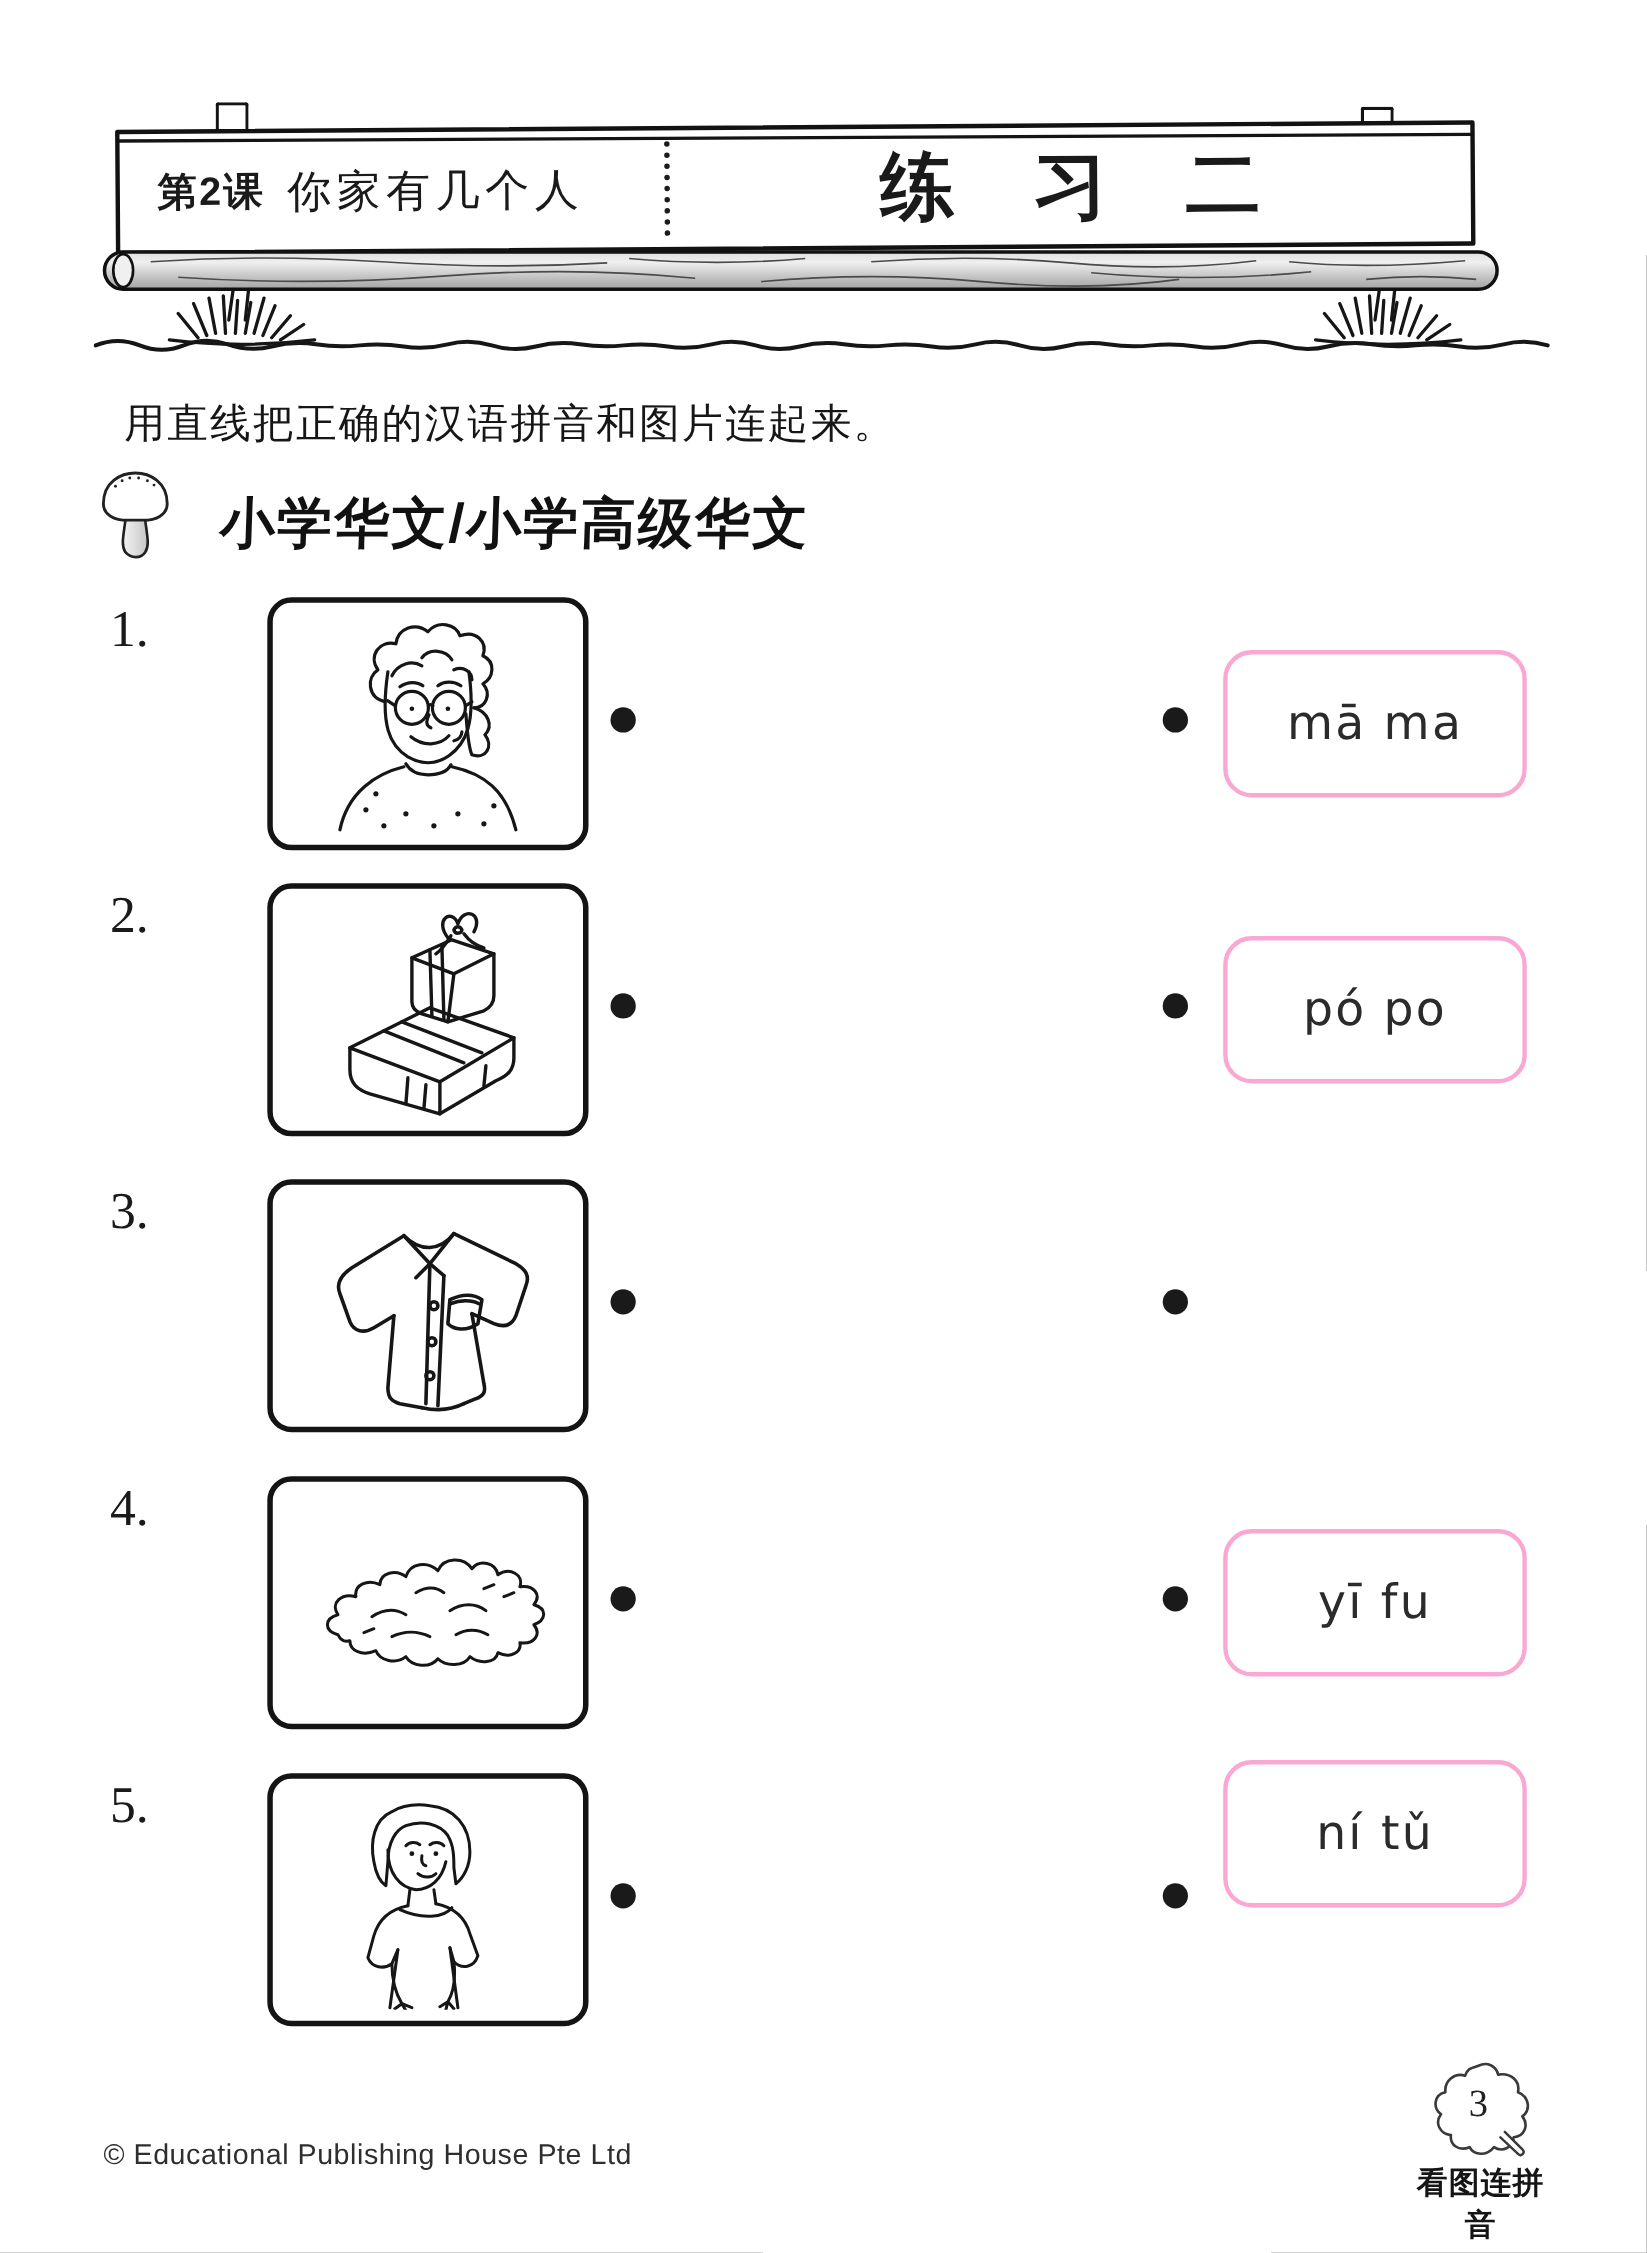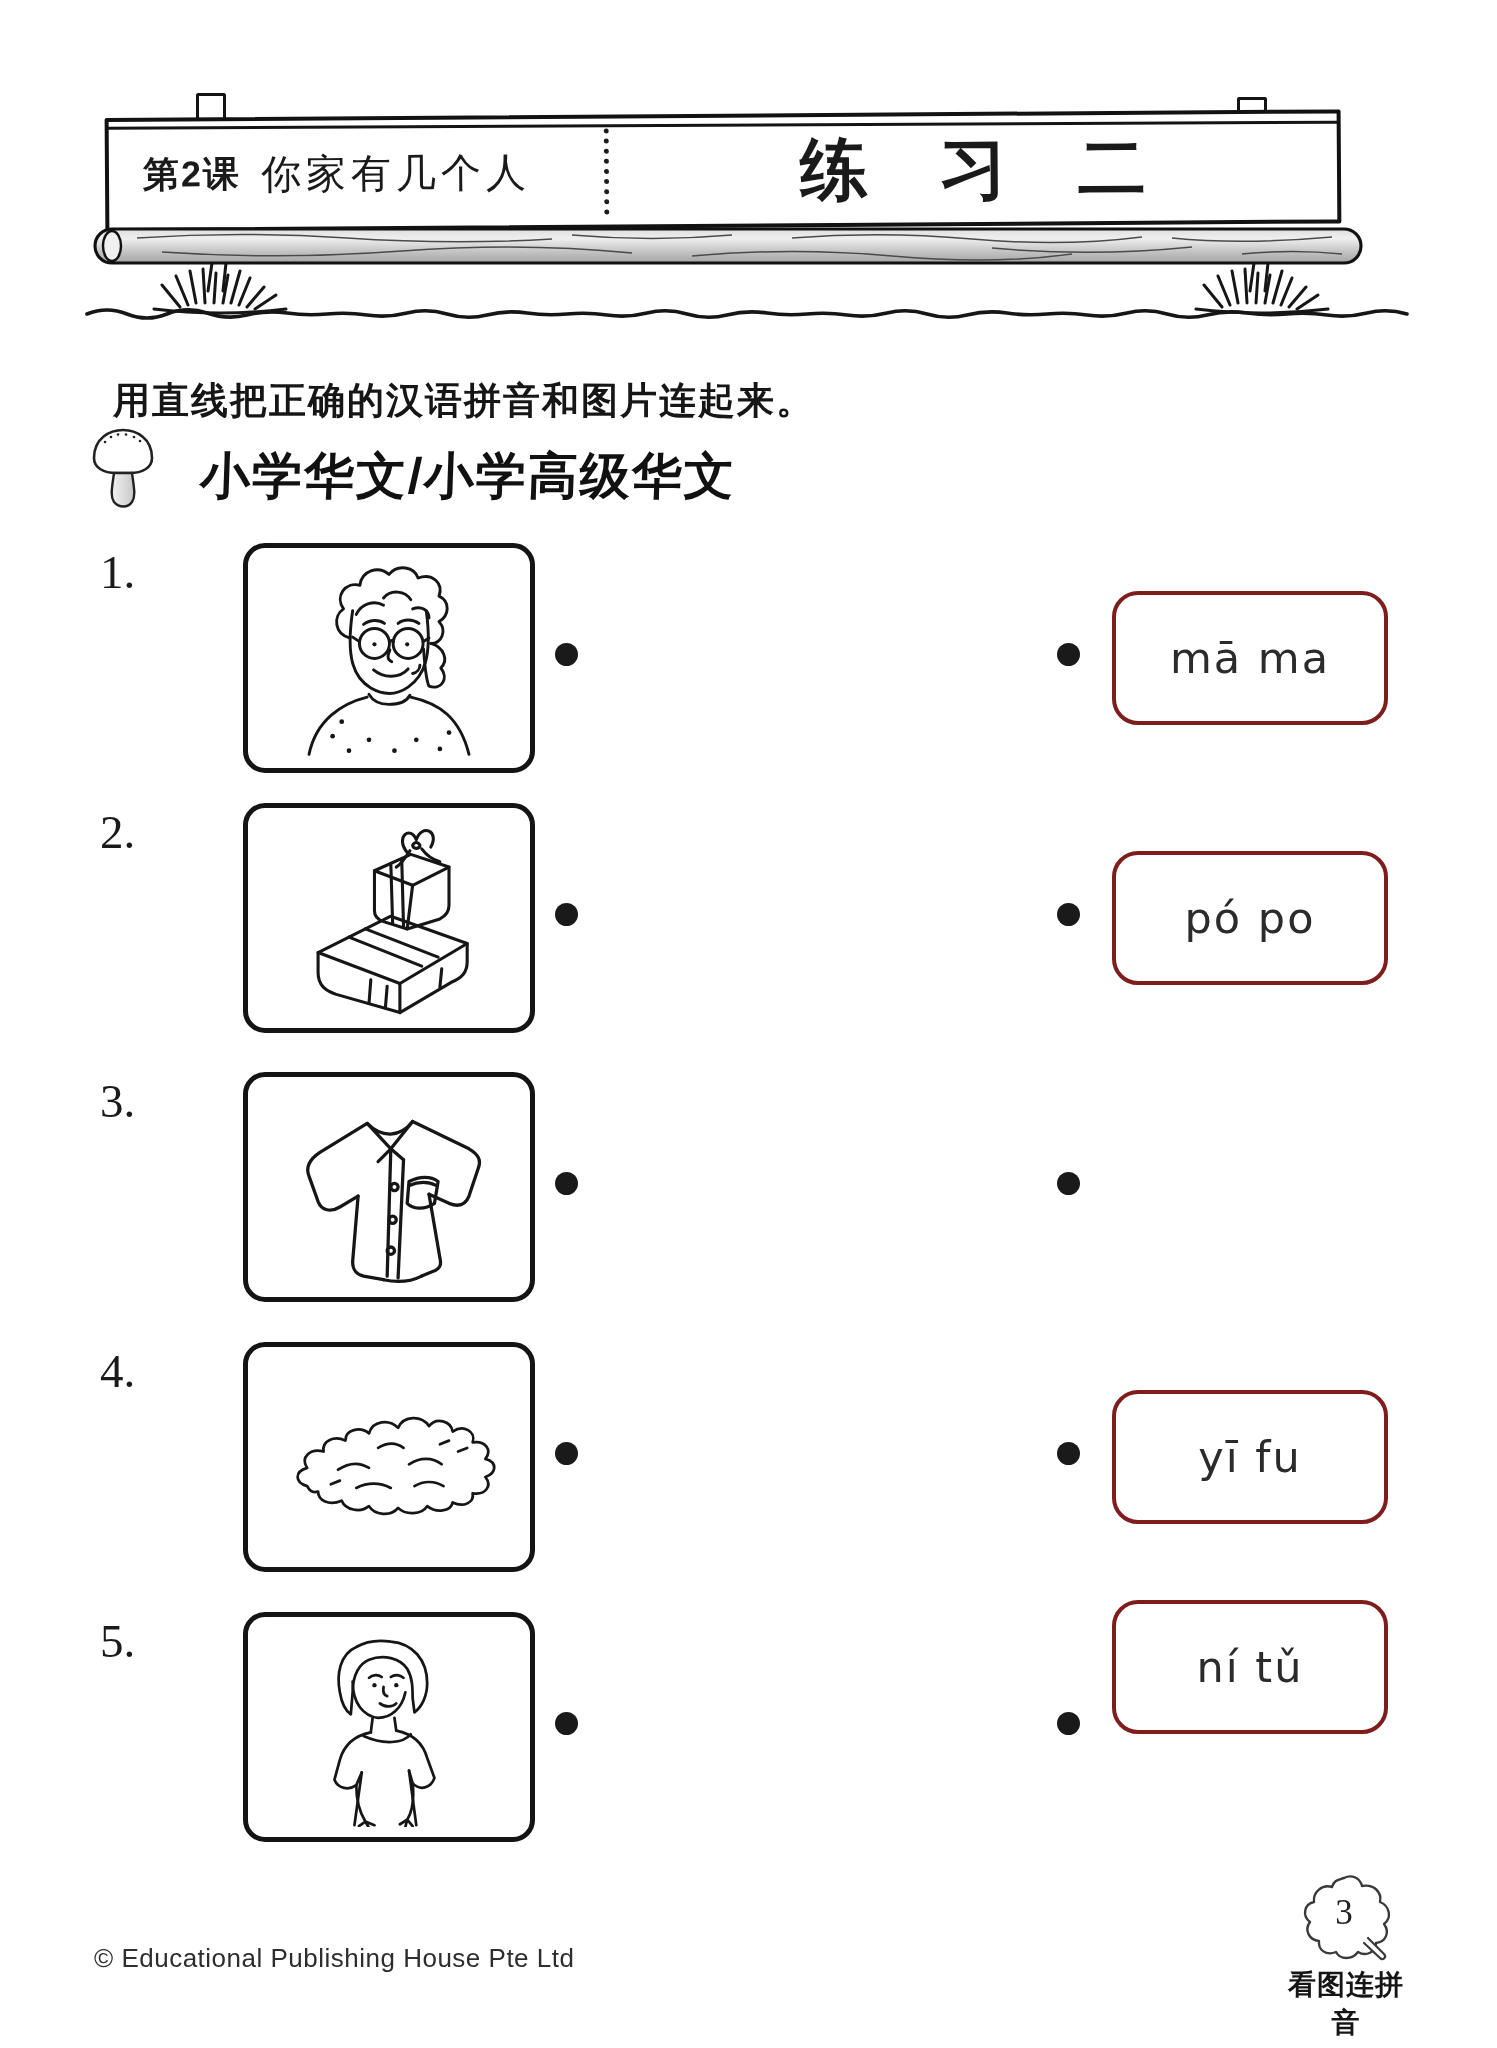--- a/index.html
+++ b/index.html
@@ -35,21 +35,21 @@
     flex:1; display:flex; align-items:center; justify-content:center;
   }
   .exercise-title {
     font-size:68px; font-weight:900; letter-spacing:26px; padding-left:26px; white-space:nowrap;
   }
   .log { position:absolute; left:92px; top:226px; width:1272px; height:40px; z-index:3; }
   .grass { position:absolute; width:140px; height:54px; z-index:1; }
 
   
   .instruction {
-    position:absolute; left:113px; top:376px; font-size:37px; font-weight:700;
+    position:absolute; left:113px; top:360px; font-size:37px; font-weight:400;
     letter-spacing:2px; color:#161616; white-space:nowrap;
   }
   .level-heading {
     position:absolute; left:200px; top:443px; font-size:50px; font-weight:800;
     letter-spacing:2px; color:#111; white-space:nowrap; transform:skewX(-2deg);
   }
   .mushroom { position:absolute; left:88px; top:426px; width:70px; height:84px; }
 
   
   .item-number {
@@ -61,21 +61,21 @@
     border:5px solid #141414; border-radius:22px; background:#fff;
     display:flex; align-items:center; justify-content:center;
   }
   .picture-box svg { width:262px; height:200px; }
   .dot {
     position:absolute; width:23px; height:23px; border-radius:50%;
     background:#1a1a1a;
   }
   .pinyin-box {
     position:absolute; left:1112px; width:268px; height:126px;
-    border:4px solid #7f1d1d; border-radius:26px; background:#fff;
+    border:4px solid #f9a8d4; border-radius:26px; background:#fff;
     display:flex; align-items:center; justify-content:center;
   }
   .pinyin-label {
     font-family:"DejaVu Sans", sans-serif; font-size:43px; color:#2b2b2b;
     letter-spacing:2px; white-space:nowrap;
   }
 
   
   .copyright {
     position:absolute; left:94px; top:1943px; font-size:26px; color:#2e2e2e;

